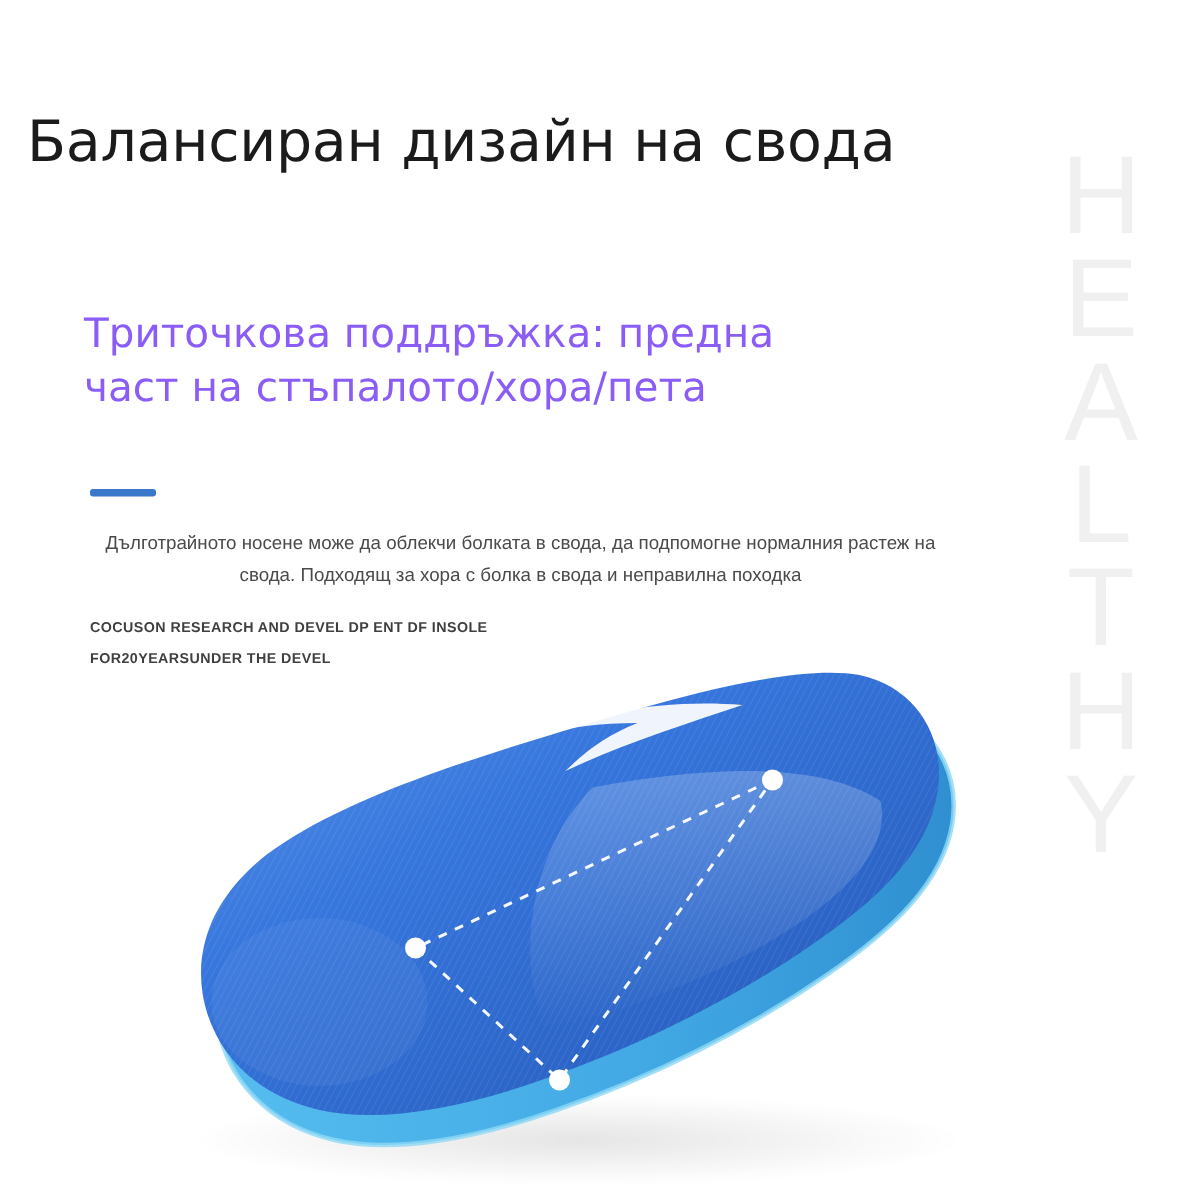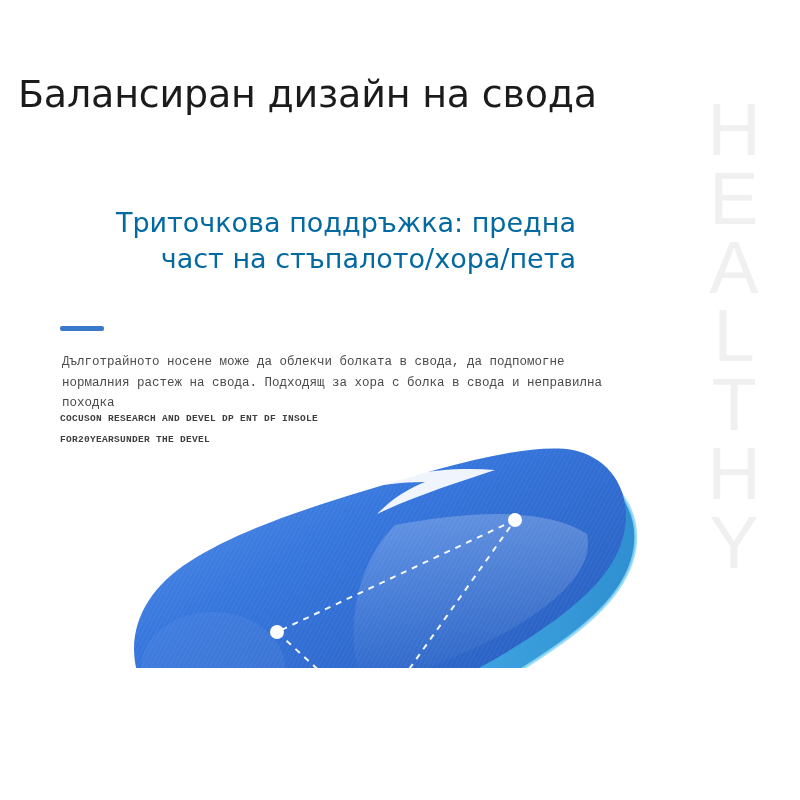--- a/index.html
+++ b/index.html
@@ -9,21 +9,21 @@
   body {
     width: 800px;
     height: 800px;
     background: #ffffff;
     font-family: "Liberation Sans", sans-serif;
     overflow: hidden;
   }
   .canvas {
     position: relative;
     width: 800px;
-    height: 668px;
+    height: 800px;
     background: #ffffff;
     overflow: hidden;
   }
 
   
   .watermark {
     position: absolute;
     right: 6px;
     top: 96px;
     width: 120px;
@@ -57,24 +57,24 @@
     font-family: "DejaVu Sans", sans-serif;
     white-space: nowrap;
   }
 
   
   .subhead {
     position: absolute;
     left: 56px;
     top: 205px;
     width: 520px;
-    text-align: right;
+    text-align: left;
     font-size: 27px;
     line-height: 1.35;
-    color: #0369a1;
+    color: #8b5cf6;
     font-family: "DejaVu Sans", sans-serif;
     font-weight: 400;
   }
 
   
   .rule {
     position: absolute;
     left: 60px;
     top: 326px;
     width: 44px;
@@ -82,37 +82,38 @@
     background: #3a78c9;
     border-radius: 2px;
   }
 
   
   .paragraph {
     position: absolute;
     left: 62px;
     top: 352px;
     width: 570px;
+    text-align: center;
     font-size: 12.5px;
     line-height: 1.65;
     color: #4a4a4a;
-    font-family: Liberation Mono, monospace;
+    font-family: Liberation Sans, sans-serif;
   }
 
   
   .smallcaps {
     position: absolute;
     left: 60px;
     top: 408px;
     font-size: 9.5px;
     letter-spacing: 0.3px;
     color: #3f3f3f;
     font-weight: bold;
     line-height: 2.25;
-    font-family: Liberation Mono, monospace;
+    font-family: Liberation Sans, sans-serif;
   }
   .smallcaps div { white-space: nowrap; }
 
   
   .insole-wrap {
     position: absolute;
     left: 95px;
     top: 430px;
     width: 600px;
     height: 370px;

